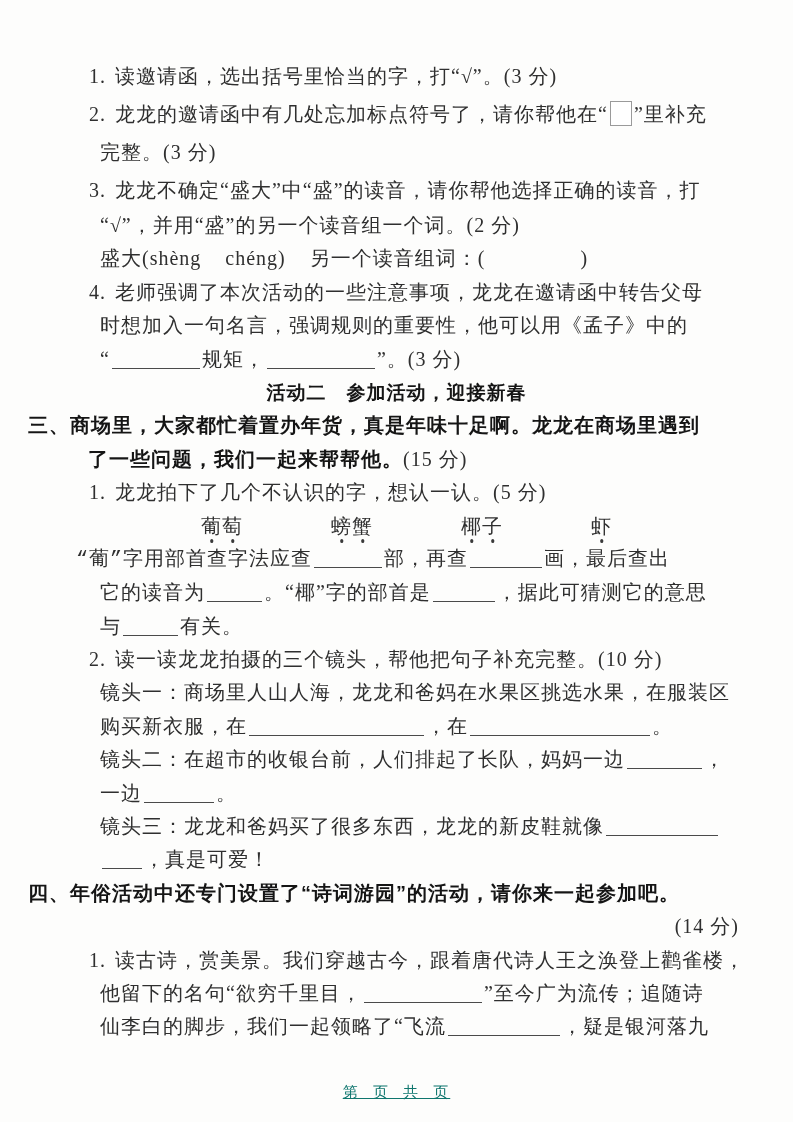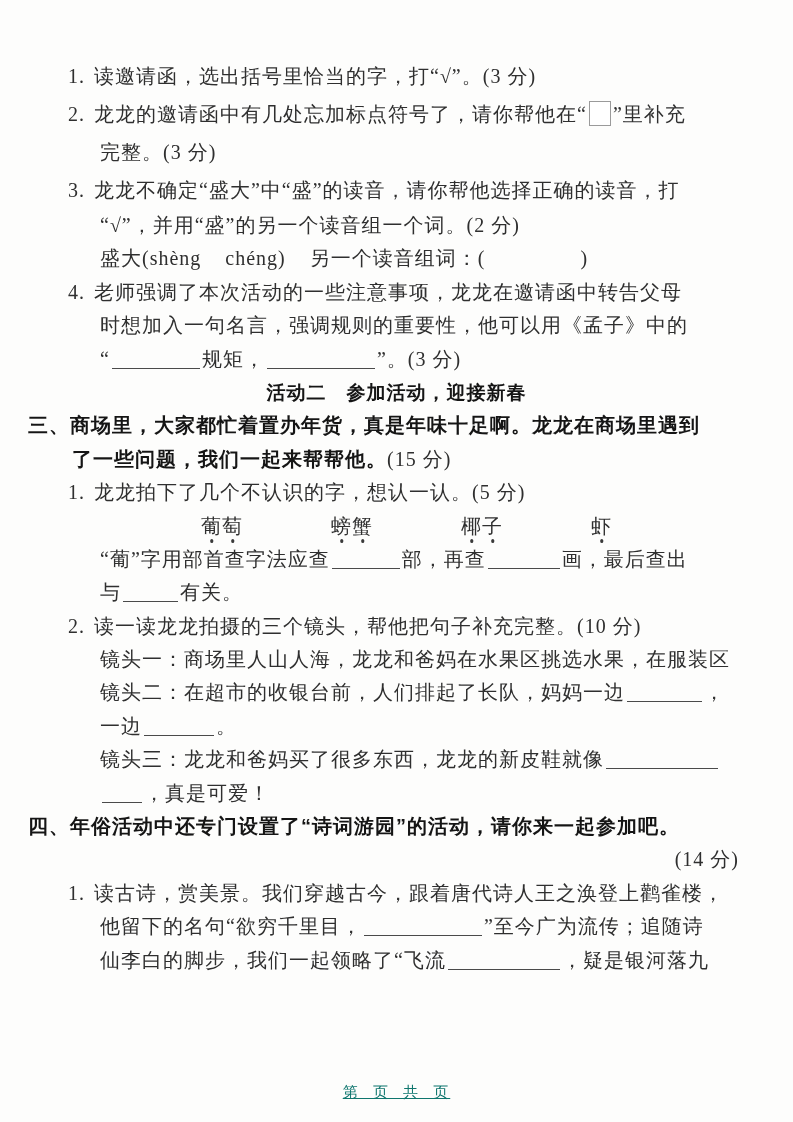--- a/index.html
+++ b/index.html
@@ -11,29 +11,29 @@
     font-family:"Liberation Serif","DejaVu Serif",serif;
     color:#2f2f2f;
   }
   .lines { padding-top:57px; }
   .line {
     white-space:pre;
     height:33.4px; line-height:33.4px;
     font-size:20px; letter-spacing:1px;
   }
   .line:nth-child(-n+4) { height:38px; line-height:38px; }
-  .l-item { padding-left:68px; }
+  .l-item { padding-left:89px; }
   .l-cont { padding-left:100px; }
-  .l-cont2 { padding-left:100px; }
+  .l-cont2 { padding-left:76px;font-family:Liberation Mono, monospace; }
   .l-section, .l-sectioncont, .l-center {
     font-family:"Liberation Sans","DejaVu Sans",sans-serif;
     font-weight:700; color:#151515;
   }
   .l-section { padding-left:28px; }
-  .l-sectioncont { padding-left:72px; }
+  .l-sectioncont { padding-left:72px;margin-left:16px; }
   .l-center { text-align:center; font-size:19px; }
   .l-right { text-align:right; padding-right:54px; }
   .l-wordlist { text-align:center; padding-left:20px; }
   .qnum { display:inline-block; margin-right:9px; }
   .light { font-weight:400; font-family:"Liberation Serif","DejaVu Serif",serif; color:#2f2f2f; }
   .blank {
     display:inline-block; height:17px; margin:0 2px;
     border-bottom:1.4px solid #4a4a4a; vertical-align:-3px;
   }
   .gapspace { display:inline-block; height:17px; }
@@ -69,23 +69,25 @@
       <div class="line l-cont"><span>盛大(shèng    chéng)    另一个读音组词：(</span><span class="gapspace" style="width: 95px;"></span><span>)</span></div>
       <div class="line l-item"><span class="qnum">4.</span><span>老师强调了本次活动的一些注意事项，龙龙在邀请函中转告父母</span></div>
       <div class="line l-cont"><span>时想加入一句名言，强调规则的重要性，他可以用《孟子》中的</span></div>
       <div class="line l-cont"><span>“</span><span class="blank" style="width: 88px;"></span><span>规矩，</span><span class="blank" style="width: 108px;"></span><span>”。(3 分)</span></div>
       <div class="line l-center"><span>活动二　参加活动，迎接新春</span></div>
       <div class="line l-section"><span>三、商场里，大家都忙着置办年货，真是年味十足啊。龙龙在商场里遇到</span></div>
       <div class="line l-sectioncont"><span>了一些问题，我们一起来帮帮他。</span><span class="light">(15 分)</span></div>
       <div class="line l-item"><span class="qnum">1.</span><span>龙龙拍下了几个不认识的字，想认一认。(5 分)</span></div>
       <div class="line l-wordlist"><span class="word"><span class="dotchar">葡</span><span class="dotchar">萄</span></span><span class="word"><span class="dotchar">螃</span><span class="dotchar">蟹</span></span><span class="word"><span class="dotchar">椰</span><span class="dotchar">子</span></span><span class="word"><span class="dotchar">虾</span></span></div>
       <div class="line l-cont2"><span>“葡”字用部首查字法应查</span><span class="blank" style="width: 68px;"></span><span>部，再查</span><span class="blank" style="width: 72px;"></span><span>画，最后查出</span></div>
+      <div class="line l-cont"><span>它的读音为</span><span class="blank" style="width: 55px;"></span><span>。“椰”字的部首是</span><span class="blank" style="width: 62px;"></span><span>，据此可猜测它的意思</span></div>
       <div class="line l-cont"><span>与</span><span class="blank" style="width: 55px;"></span><span>有关。</span></div>
       <div class="line l-item"><span class="qnum">2.</span><span>读一读龙龙拍摄的三个镜头，帮他把句子补充完整。(10 分)</span></div>
       <div class="line l-cont"><span>镜头一：商场里人山人海，龙龙和爸妈在水果区挑选水果，在服装区</span></div>
+      <div class="line l-cont"><span>购买新衣服，在</span><span class="blank" style="width: 175px;"></span><span>，在</span><span class="blank" style="width: 180px;"></span><span>。</span></div>
       <div class="line l-cont"><span>镜头二：在超市的收银台前，人们排起了长队，妈妈一边</span><span class="blank" style="width: 75px;"></span><span>，</span></div>
       <div class="line l-cont"><span>一边</span><span class="blank" style="width: 70px;"></span><span>。</span></div>
       <div class="line l-cont"><span>镜头三：龙龙和爸妈买了很多东西，龙龙的新皮鞋就像</span><span class="blank" style="width: 112px;"></span></div>
       <div class="line l-cont"><span class="blank" style="width: 40px;"></span><span>，真是可爱！</span></div>
       <div class="line l-section"><span>四、年俗活动中还专门设置了“诗词游园”的活动，请你来一起参加吧。</span></div>
       <div class="line l-right"><span>(14 分)</span></div>
       <div class="line l-item"><span class="qnum">1.</span><span>读古诗，赏美景。我们穿越古今，跟着唐代诗人王之涣登上鹳雀楼，</span></div>
       <div class="line l-cont"><span>他留下的名句“欲穷千里目，</span><span class="blank" style="width: 118px;"></span><span>”至今广为流传；追随诗</span></div>
       <div class="line l-cont"><span>仙李白的脚步，我们一起领略了“飞流</span><span class="blank" style="width: 112px;"></span><span>，疑是银河落九</span></div>
     </div>

